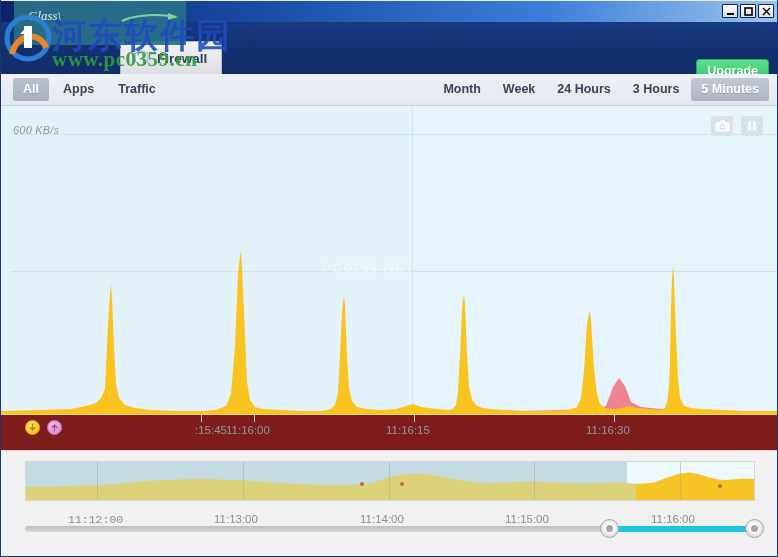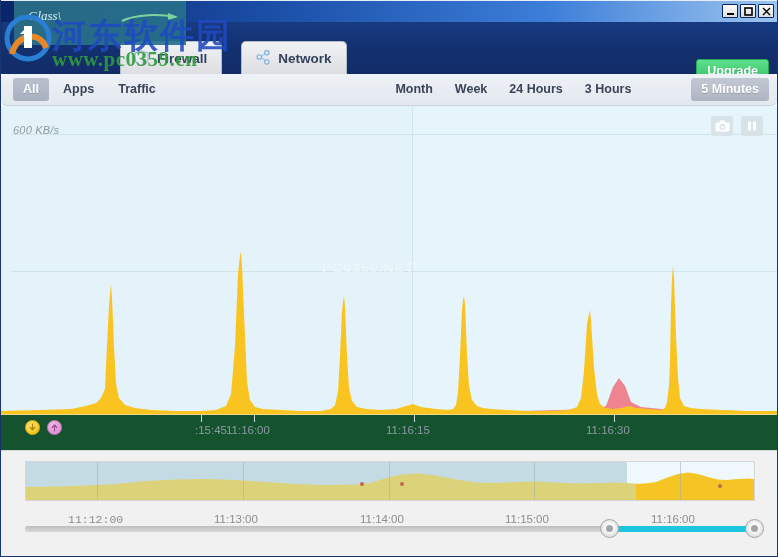--- a/index.html
+++ b/index.html
@@ -81,35 +81,34 @@
     padding: 4px 10px 5px 10px;
     text-shadow: 0 1px 1px rgba(0,0,0,.25);
     cursor: pointer;
   }
 
   
   .toolbar {
     position: absolute; left: 1px; top: 74px; width: 776px; height: 32px;
     background: linear-gradient(to bottom, #eef1f6 0%, #e3e8ef 100%);
     border-bottom: 1px solid #c9d2de;
-    border-radius: 6px;
   }
   .tool-left { position: absolute; left: 12px; top: 4px; display: flex; gap: 4px; align-items: center; }
   .tool-right { position: absolute; right: 8px; top: 4px; display: flex; gap: 2px; align-items: center; }
   .tbtn {
     font-size: 12.5px; font-weight: bold; color: #3a4458;
     padding: 4px 10px 5px; border-radius: 3px;
     white-space: nowrap; cursor: pointer;
   }
   .tbtn.sel {
     background: linear-gradient(to bottom,#b9c0cd,#a8b0c0);
     color: #ffffff;
     text-shadow: 0 1px 0 rgba(0,0,0,.18);
   }
-  .tool-right .tbtn.sel { background: linear-gradient(to bottom,#c2c8d3,#aeb5c2); margin-left: 48px; }
+  .tool-right .tbtn.sel { background: linear-gradient(to bottom,#c2c8d3,#aeb5c2); }
 
   
   .chart-wrap {
     position: absolute; left: 1px; top: 106px; width: 776px; height: 308px;
     background: #e6f5fb;
     overflow: hidden;
   }
   .chart-wrap .band-left {
     position: absolute; left: 0; top: 0; width: 411px; height: 100%;
     background: #e4f3f9;
@@ -129,21 +128,21 @@
   .cbtn {
     width: 22px; height: 20px; border-radius: 3px;
     background: #d7e3e9;
     display: flex; align-items: center; justify-content: center;
     cursor: pointer;
   }
 
   
   .xaxis {
     position: absolute; left: 1px; top: 414px; width: 776px; height: 36px;
-    background: #14532d;
+    background: #7f1d1d;
     border-top: 1px solid #f0d98a;
   }
   .legend { position: absolute; left: 24px; top: 5px; display: flex; gap: 7px; }
   .legdot { width: 15px; height: 15px; border-radius: 50%; display:flex; align-items:center; justify-content:center; }
   .legdot.dl { background: radial-gradient(circle at 35% 30%, #ffe06a, #f2c419 80%); border: 1px solid #e0b40f; }
   .legdot.ul { background: radial-gradient(circle at 35% 30%, #f2b6e6, #dd8fd0 80%); border: 1px solid #cc7cc0; }
   .tick { position: absolute; top: 0; width: 1px; height: 7px; background: #cfd6da; }
   .xlab { position: absolute; top: 9px; font-size: 11.5px; color: #8d9aa3; white-space: nowrap; }
 
   
@@ -263,31 +262,20 @@
         <span class="tab-icon">
           <svg width="15" height="16" viewBox="0 0 15 16">
             <path d="M7.5 1 L14 3.2 V8.5 C14 12 10.8 14.4 7.5 15.2 C4.2 14.4 1 12 1 8.5 V3.2 Z" fill="#e9eef2" stroke="#8fa3b5" stroke-width="1.1"></path>
             <path d="M7.5 1 L14 3.2 V8.5 C14 12 10.8 14.4 7.5 15.2 Z" fill="#cfd9e2" opacity=".7"></path>
           </svg>
         </span>
         <span>Firewall</span>
       </div>
 
 
-      <div class="tab">
-        <span class="tab-icon">
-          <svg width="16" height="16" viewBox="0 0 16 16">
-            <path d="M11.5 3 L5 6.5 L11.5 11.5" fill="none" stroke="#a8c9e6" stroke-width="1.4"></path>
-            <circle cx="11.8" cy="2.8" r="2.2" fill="#dcebf7" stroke="#7fb0da" stroke-width="1.1"></circle>
-            <circle cx="4.3" cy="7" r="2.3" fill="#dcebf7" stroke="#7fb0da" stroke-width="1.1"></circle>
-            <circle cx="11.8" cy="12" r="2.2" fill="#dcebf7" stroke="#7fb0da" stroke-width="1.1"></circle>
-          </svg>
-        </span>
-        <span>Network</span>
-      </div>
 
 
     </div>
 
     <div class="upgrade-btn">Upgrade</div>
   </div>
 
   <div class="toolbar">
     <div class="tool-left">
       <div class="tbtn sel">All</div>

